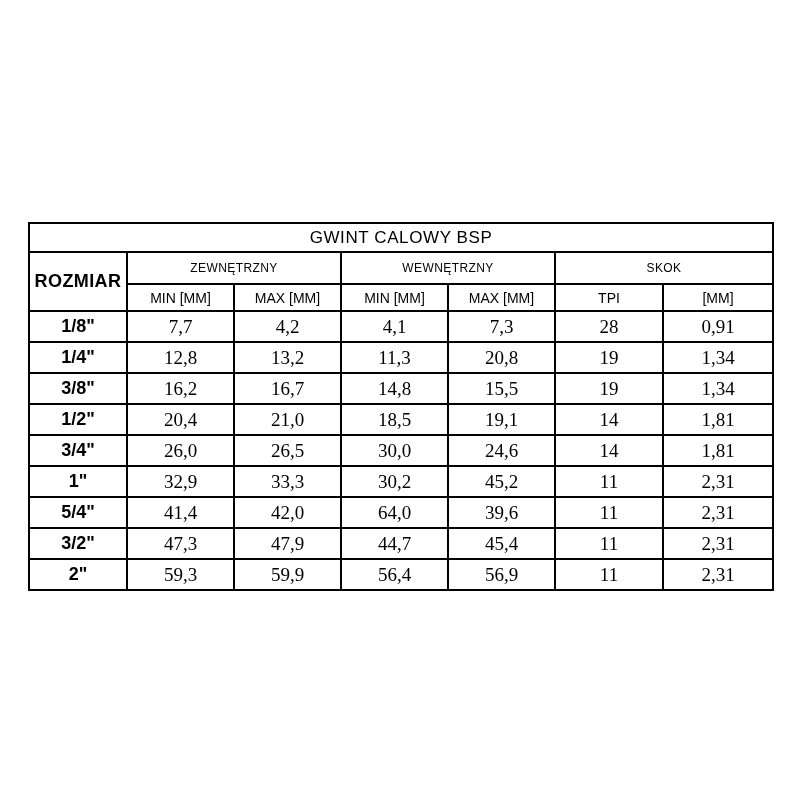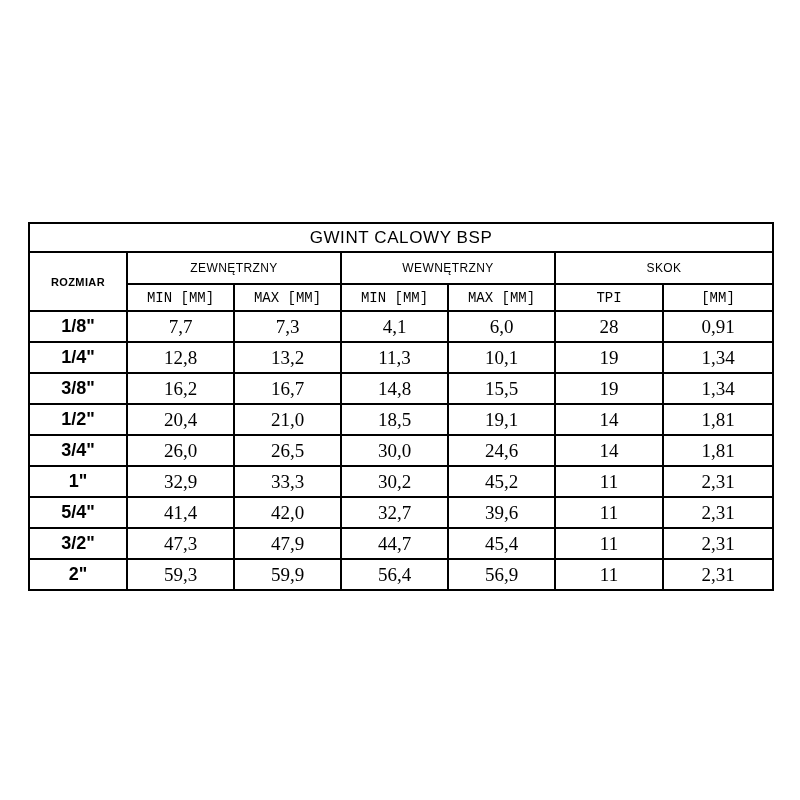--- a/index.html
+++ b/index.html
@@ -41,28 +41,28 @@
     font-weight: normal;
   }
   .group-row td {
     height: 30px;
     font-size: 12px;
     font-family: Liberation Sans, sans-serif;
     font-weight: bold;
     letter-spacing: 0.4px;
   }
   .group-row td.rozmiar-cell {
-    font-size: 11px;
+    font-size: 18px;
     font-family: "Liberation Sans", sans-serif;
     font-weight: bold;
   }
   .sub-row td {
     height: 25px;
     font-size: 14px;
-    font-family: Liberation Mono, monospace;
+    font-family: Liberation Sans, sans-serif;
     font-weight: normal;
   }
   .data-row td {
     height: 29px;
     font-size: 19px;
     font-family: "Liberation Serif", serif;
   }
   .data-row td.size-cell {
     font-family: "Liberation Sans", sans-serif;
     font-weight: bold;
@@ -106,32 +106,32 @@
         <td>MAX [MM]</td>
         <td>MIN [MM]</td>
         <td>MAX [MM]</td>
         <td>TPI</td>
         <td>[MM]</td>
       </tr>
 
       <tr class="data-row">
         <td class="size-cell">1/8"</td>
         <td>7,7</td>
+        <td>4,2</td>
+        <td>4,1</td>
         <td>7,3</td>
-        <td>4,1</td>
-        <td>6,0</td>
         <td>28</td>
         <td>0,91</td>
       </tr>
       <tr class="data-row">
         <td class="size-cell">1/4"</td>
         <td>12,8</td>
         <td>13,2</td>
         <td>11,3</td>
-        <td>10,1</td>
+        <td>20,8</td>
         <td>19</td>
         <td>1,34</td>
       </tr>
       <tr class="data-row">
         <td class="size-cell">3/8"</td>
         <td>16,2</td>
         <td>16,7</td>
         <td>14,8</td>
         <td>15,5</td>
         <td>19</td>
@@ -161,21 +161,21 @@
         <td>33,3</td>
         <td>30,2</td>
         <td>45,2</td>
         <td>11</td>
         <td>2,31</td>
       </tr>
       <tr class="data-row">
         <td class="size-cell">5/4"</td>
         <td>41,4</td>
         <td>42,0</td>
-        <td>32,7</td>
+        <td>64,0</td>
         <td>39,6</td>
         <td>11</td>
         <td>2,31</td>
       </tr>
       <tr class="data-row">
         <td class="size-cell">3/2"</td>
         <td>47,3</td>
         <td>47,9</td>
         <td>44,7</td>
         <td>45,4</td>

